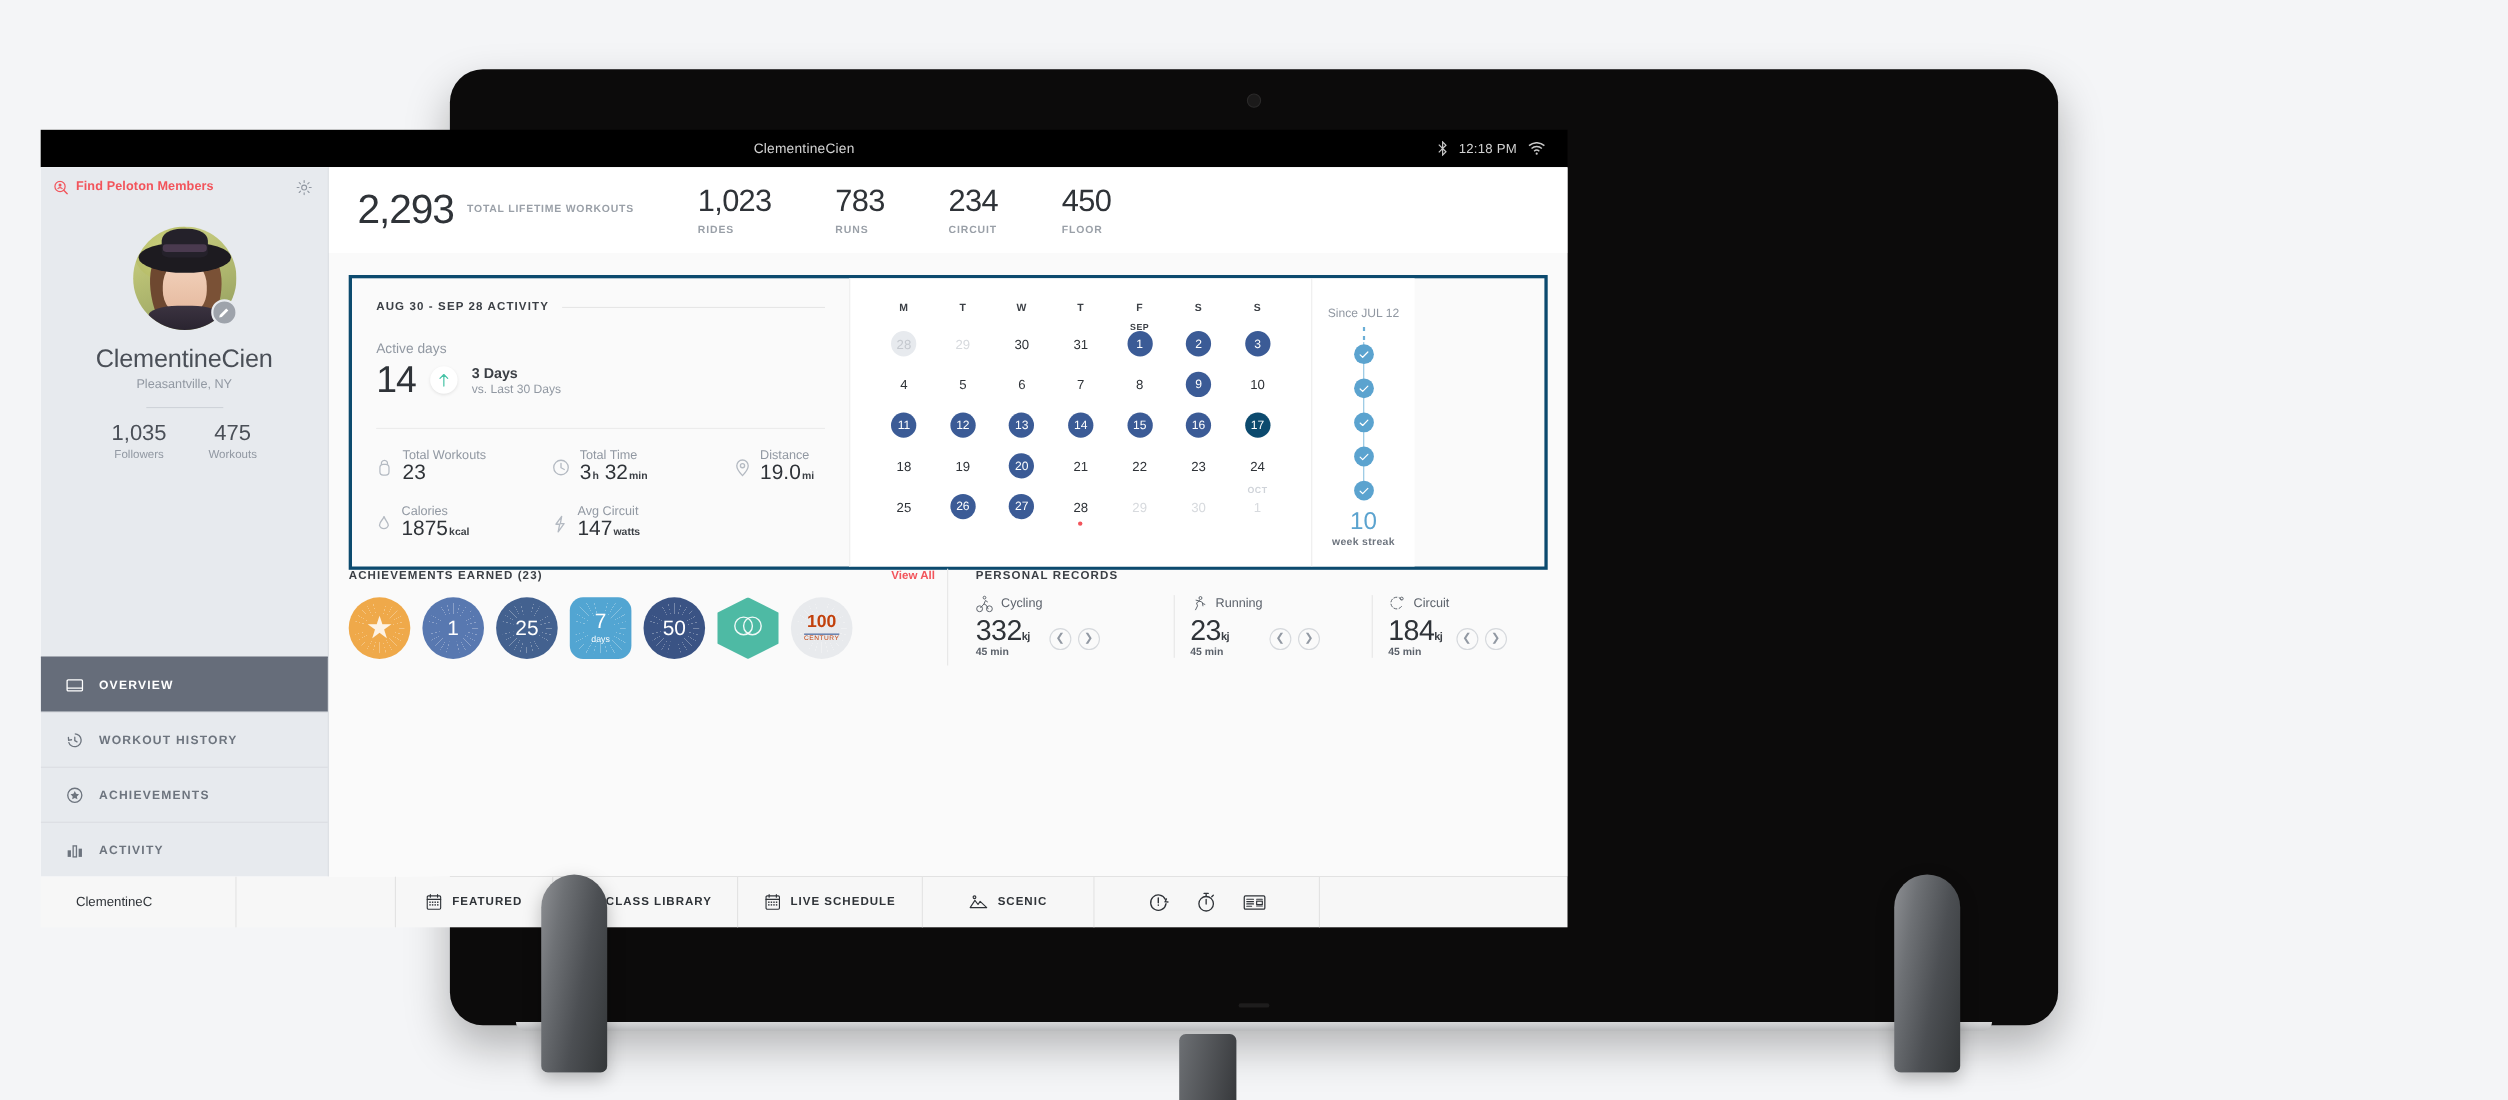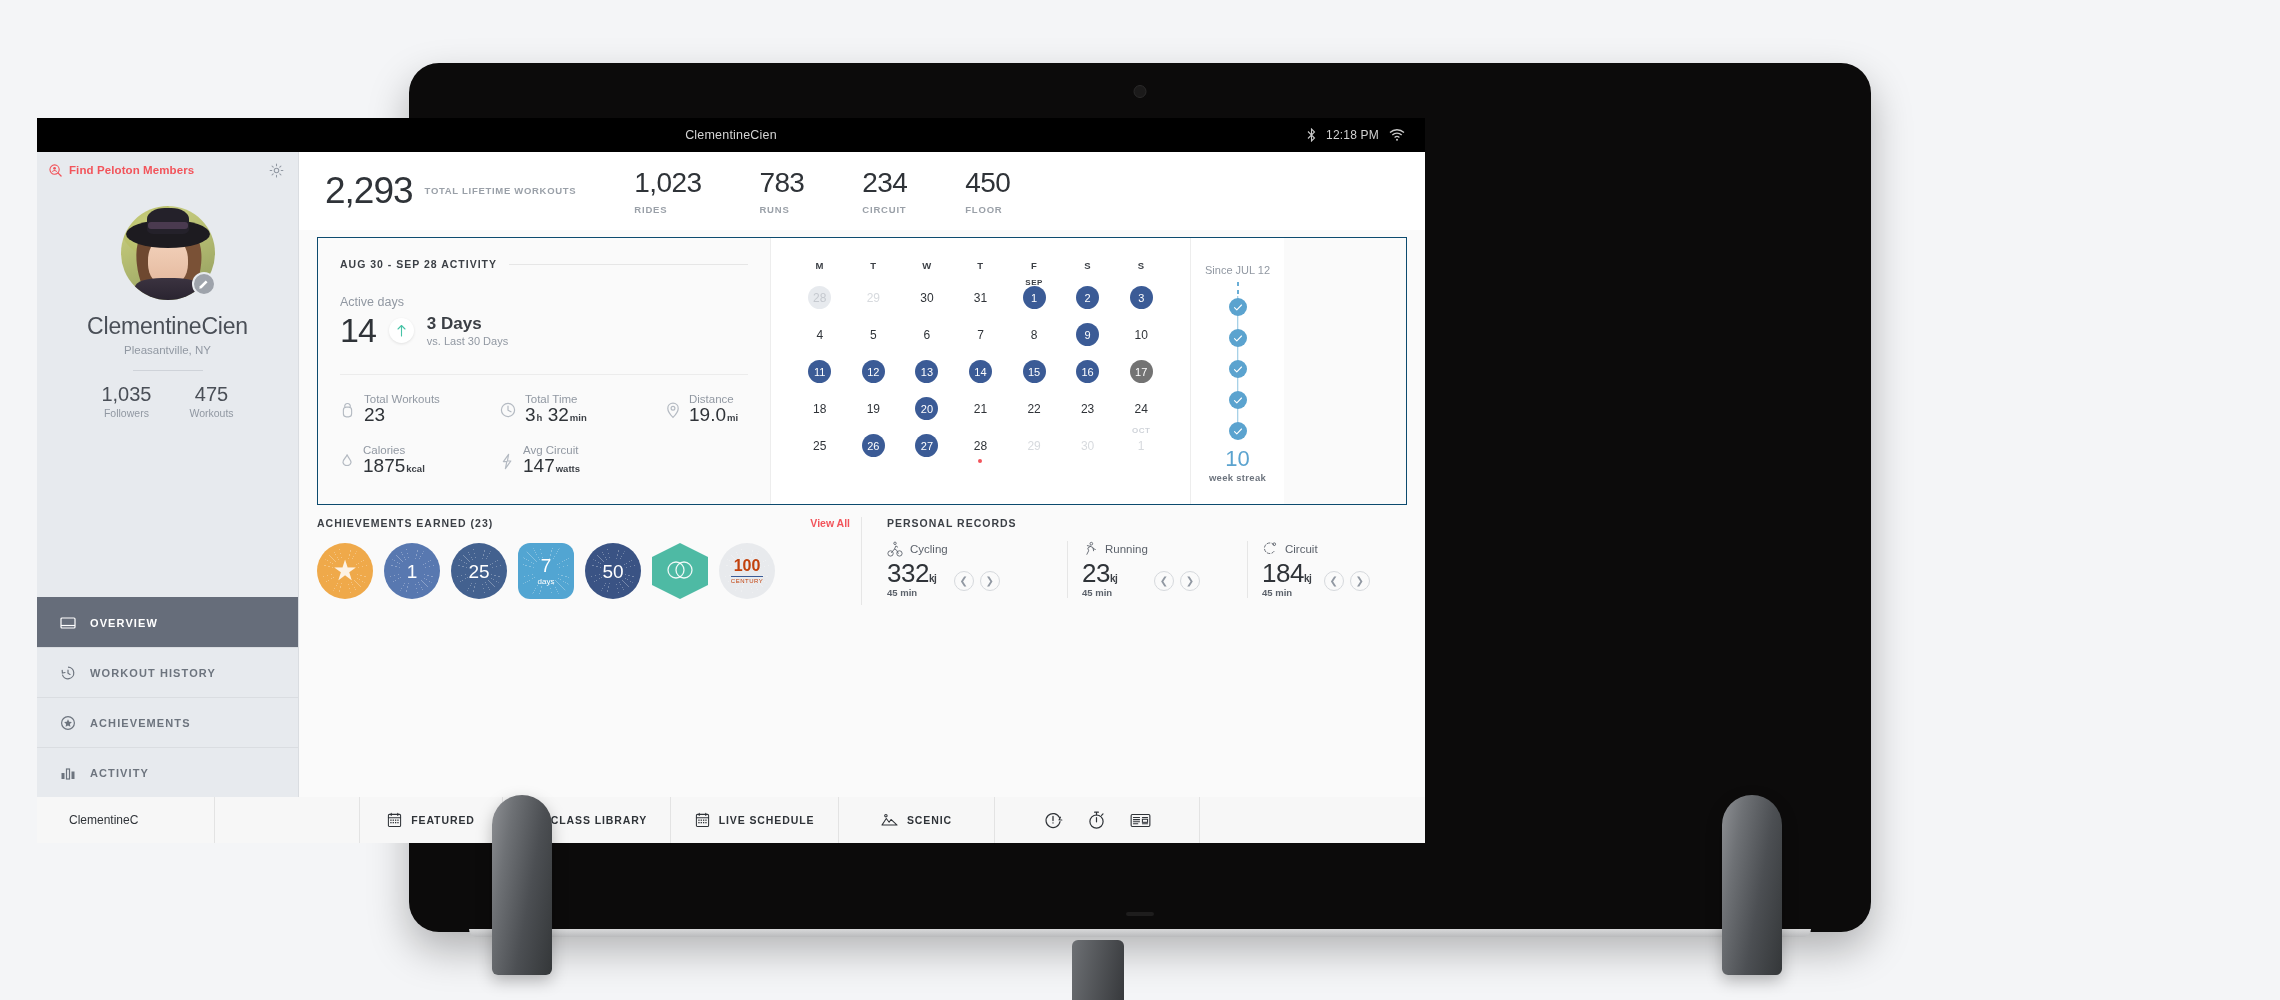--- a/index.html
+++ b/index.html
@@ -129,36 +129,36 @@
   }
   #total-workouts-block{ display:flex; align-items:center; gap:12px; }
   #total-workouts-value{ font-size:37px; color:#2f3338; font-weight:300; letter-spacing:-1px; }
   #total-workouts-label{ font-size:9.5px; color:#9aa0a8; font-weight:bold; letter-spacing:.7px; line-height:1.45; text-transform:uppercase; }
   .lt-stat{ margin-left:58px; }
   .lt-val{ font-size:28px; color:#2f3338; font-weight:300; letter-spacing:-.6px; }
   .lt-lbl{ font-size:9.5px; color:#9aa0a8; font-weight:bold; letter-spacing:.8px; margin-top:5px; }
 
   
   #activity-card{
-    position:absolute; left:18px; top:85px; width:1090px; height:268px;
-    background:#fafafa; border:1px solid #0c4a6e; display:flex;
+    position:absolute; left:18px; top:98px; width:1090px; height:268px;
+    background:#fafafa; border:3px solid #0c4a6e; display:flex;
   }
   #activity-left{ width:452px; padding:20px 22px 0 22px; position:relative; }
   #activity-title-row{ display:flex; align-items:center; gap:12px; }
   #activity-title{ font-size:10.5px; font-weight:bold; letter-spacing:1px; color:#3b3f45; white-space:nowrap; }
   #activity-title-rule{ flex:1; height:1px; background:#e6e6e6; }
   #active-days-label{ font-size:12.5px; color:#9198a2; margin-top:25px; }
   #active-days-row{ display:flex; align-items:center; gap:13px; margin-top:2px; }
   #active-days-value{ font-size:34px; color:#2f3338; font-weight:300; letter-spacing:-1px; }
   #active-days-arrow{
     width:25px; height:25px; border-radius:50%; background:#fff;
     box-shadow:0 1px 3px rgba(0,0,0,.10);
     display:flex; align-items:center; justify-content:center;
   }
-  #active-days-delta{ font-size:17px; font-weight:bold; color:#3b3f45; }
+  #active-days-delta{ font-size:13px; font-weight:bold; color:#3b3f45; }
   #active-days-compare{ font-size:11px; color:#9198a2; margin-top:1px; }
   #activity-rule{ height:1px; background:#ececec; margin:24px 0 0 0; }
   .metrics-row{ display:flex; margin-top:18px; }
   .metric{ display:flex; align-items:flex-start; gap:9px; }
   .metric .mico{ margin-top:9px; }
   .metric-label{ font-size:11.5px; color:#9198a2; }
   .metric-value{ font-size:19px; color:#2f3338; font-weight:300; margin-top:-1px; }
   .metric-value .u{ font-size:9.5px; font-weight:bold; color:#3b3f45; margin-left:1px; }
 
   
@@ -579,21 +579,21 @@
             <div class="cal-cell">
               <span class="cal-num filled" style="background: rgb(59, 91, 150);">14</span>
             </div>
             <div class="cal-cell">
               <span class="cal-num filled" style="background: rgb(59, 91, 150);">15</span>
             </div>
             <div class="cal-cell">
               <span class="cal-num filled" style="background: rgb(59, 91, 150);">16</span>
             </div>
             <div class="cal-cell">
-              <span class="cal-num filled" style="background: #737373; text-align: right;">17</span>
+              <span class="cal-num filled" style="background: #0c4a6e; text-align: right;">17</span>
             </div>
             <div class="cal-cell">
               <span class="cal-num ">18</span>
             </div>
             <div class="cal-cell">
               <span class="cal-num ">19</span>
             </div>
             <div class="cal-cell">
               <span class="cal-num filled" style="background: rgb(59, 91, 150);">20</span>
             </div>

